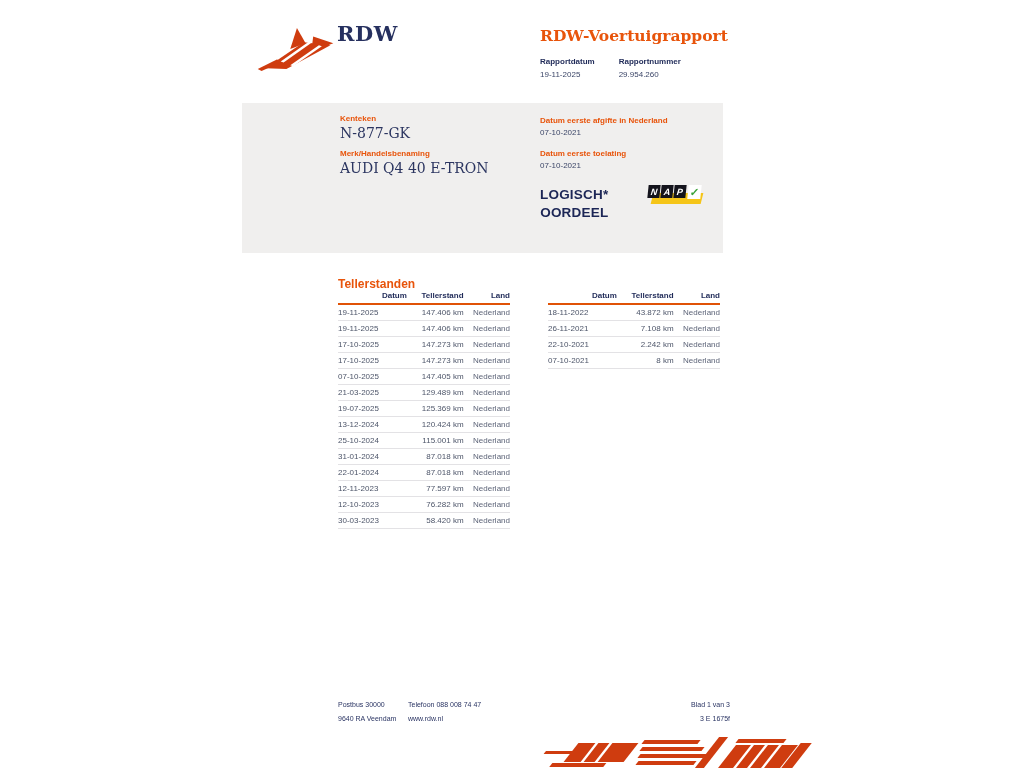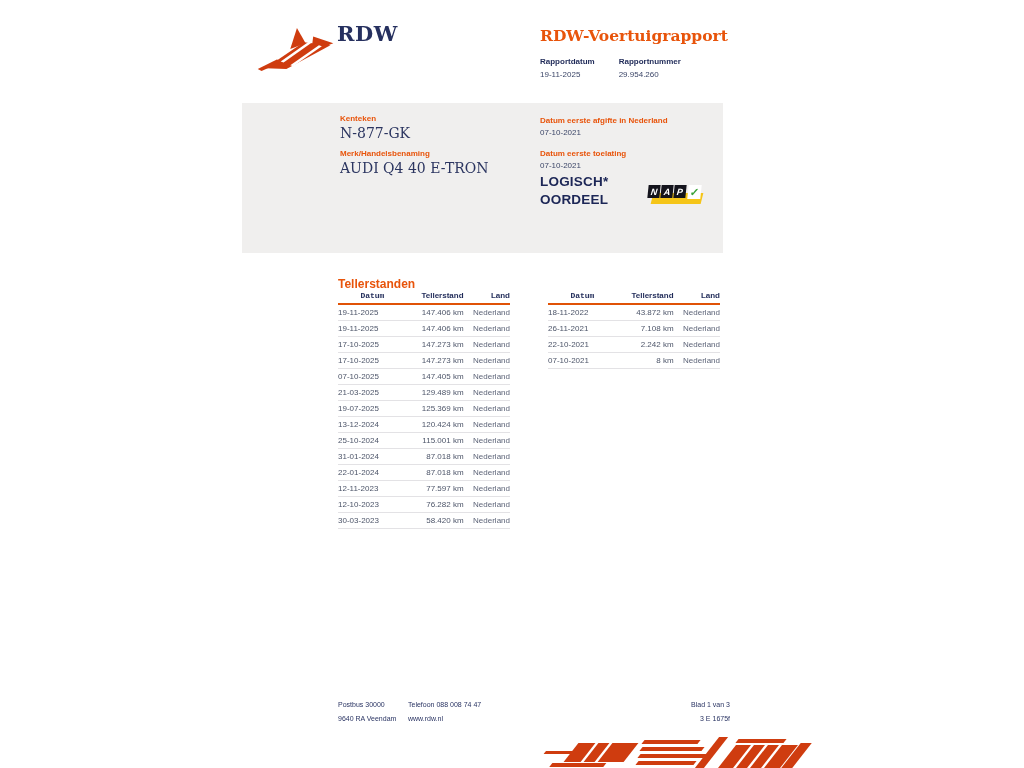--- a/index.html
+++ b/index.html
@@ -47,21 +47,21 @@
     font-size:11px; font-weight:bold; display:flex; align-items:center; justify-content:center;
     transform:skewX(-6deg); margin-left:1px;
   }
 
   
   .section-label { position:absolute; left:338px; top:277px; font-size:12px; font-weight:bold; color:#e8540b; }
   .table-wrap { position:absolute; top:289px; width:172px; }
   .table-left { left:338px; } .table-right { left:548px; }
   table { width:100%; border-collapse:collapse; font-size:8px; }
   th { color:#1f2a58; font-weight:bold; padding:2px 0 3px; border-bottom:2px solid #e05206; text-align:right; }
-  th.c0 { text-align:center;font-family:Liberation Mono, monospace; }
+  th.c0 { text-align:right; }
   td { padding:3px 0; border-bottom:1px solid #e3e2e5; color:#4d5569; text-align:right; }
   td.c0 { text-align:left; width:40%; }
   td.c1 { width:33%; }
   td.c2 { width:27%; color:#5d6478; }
 
   
   .footnote { position:absolute; left:338px; top:604px; width:394px; }
   .footnote-title { font-size:10px; font-weight:bold; color:#1f2a58; }
   .footnote-text { margin-top:6px; font-size:8px; line-height:15px; color:#e8540b; }
 
@@ -116,21 +116,21 @@
 
     <div class="vb-item" style="left:298px; top:13px;">
       <div class="field-label">Datum eerste afgifte in Nederland</div>
       <div class="value-sm">07-10-2021</div>
     </div>
     <div class="vb-item" style="left:298px; top:46px;">
       <div class="field-label">Datum eerste toelating</div>
       <div class="value-sm">07-10-2021</div>
     </div>
 
-    <div class="vb-item oordeel" style="left:298px; top:70px;">
+    <div class="vb-item oordeel" style="left:298px; top:83px;text-align:right;">
       <div>LOGISCH*</div>
       <div>OORDEEL</div>
     </div>
 
     <div class="nap">
       <div class="nap-yellow"></div>
       <div class="nap-row">
         <span class="nap-box">N</span>
         <span class="nap-box">A</span>
         <span class="nap-box">P</span>

